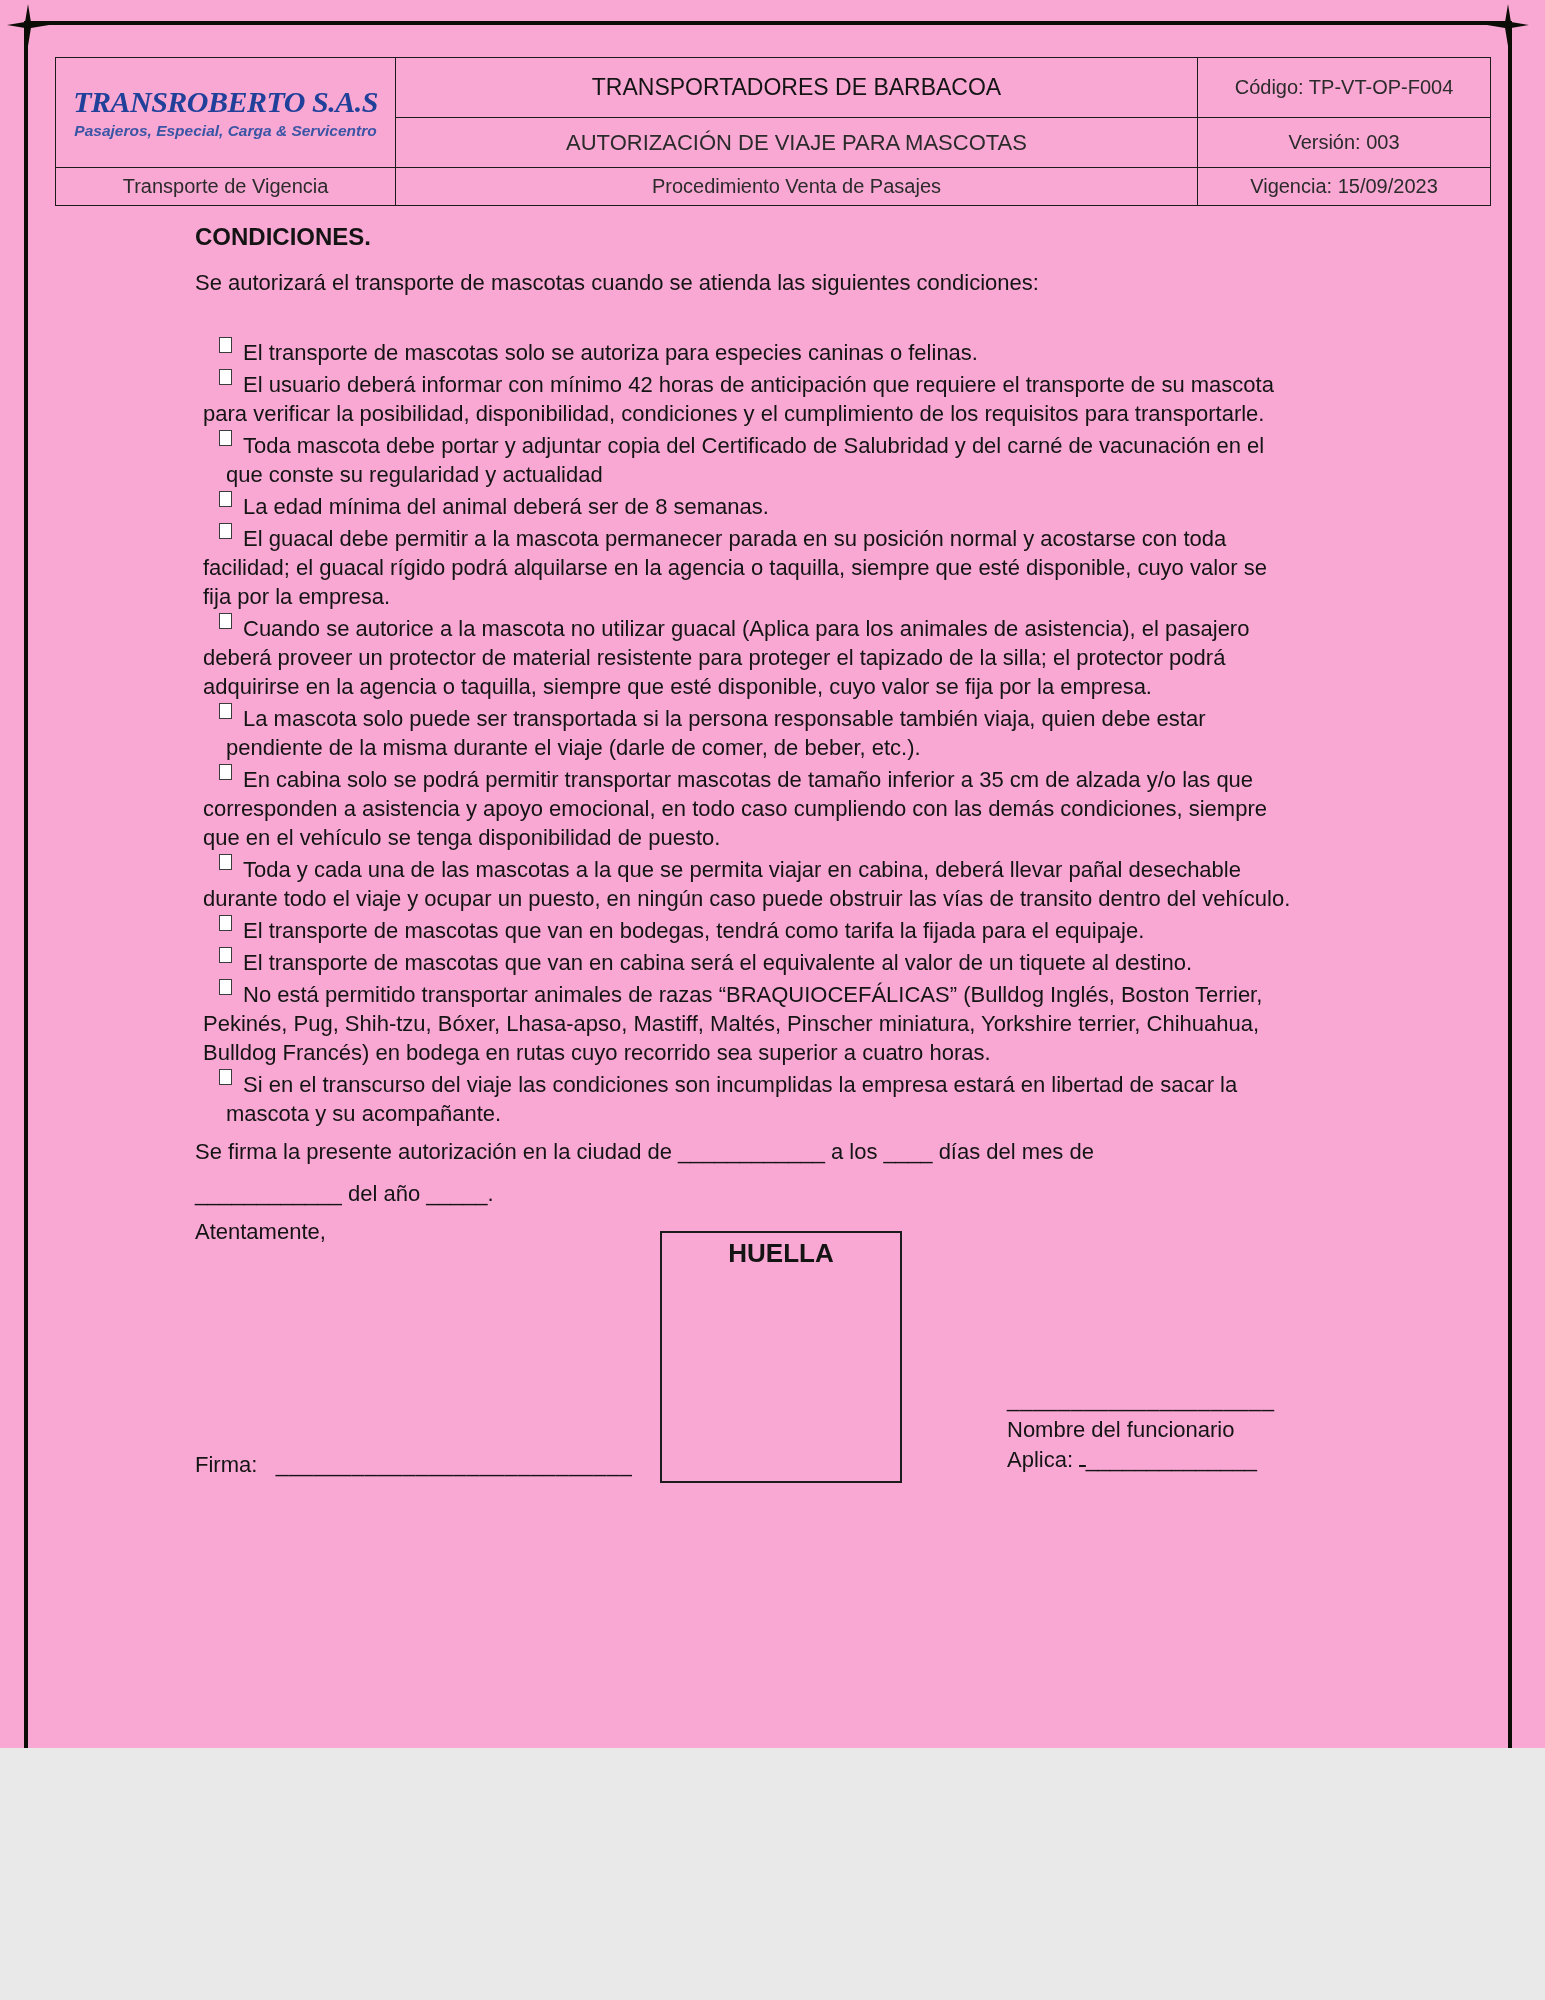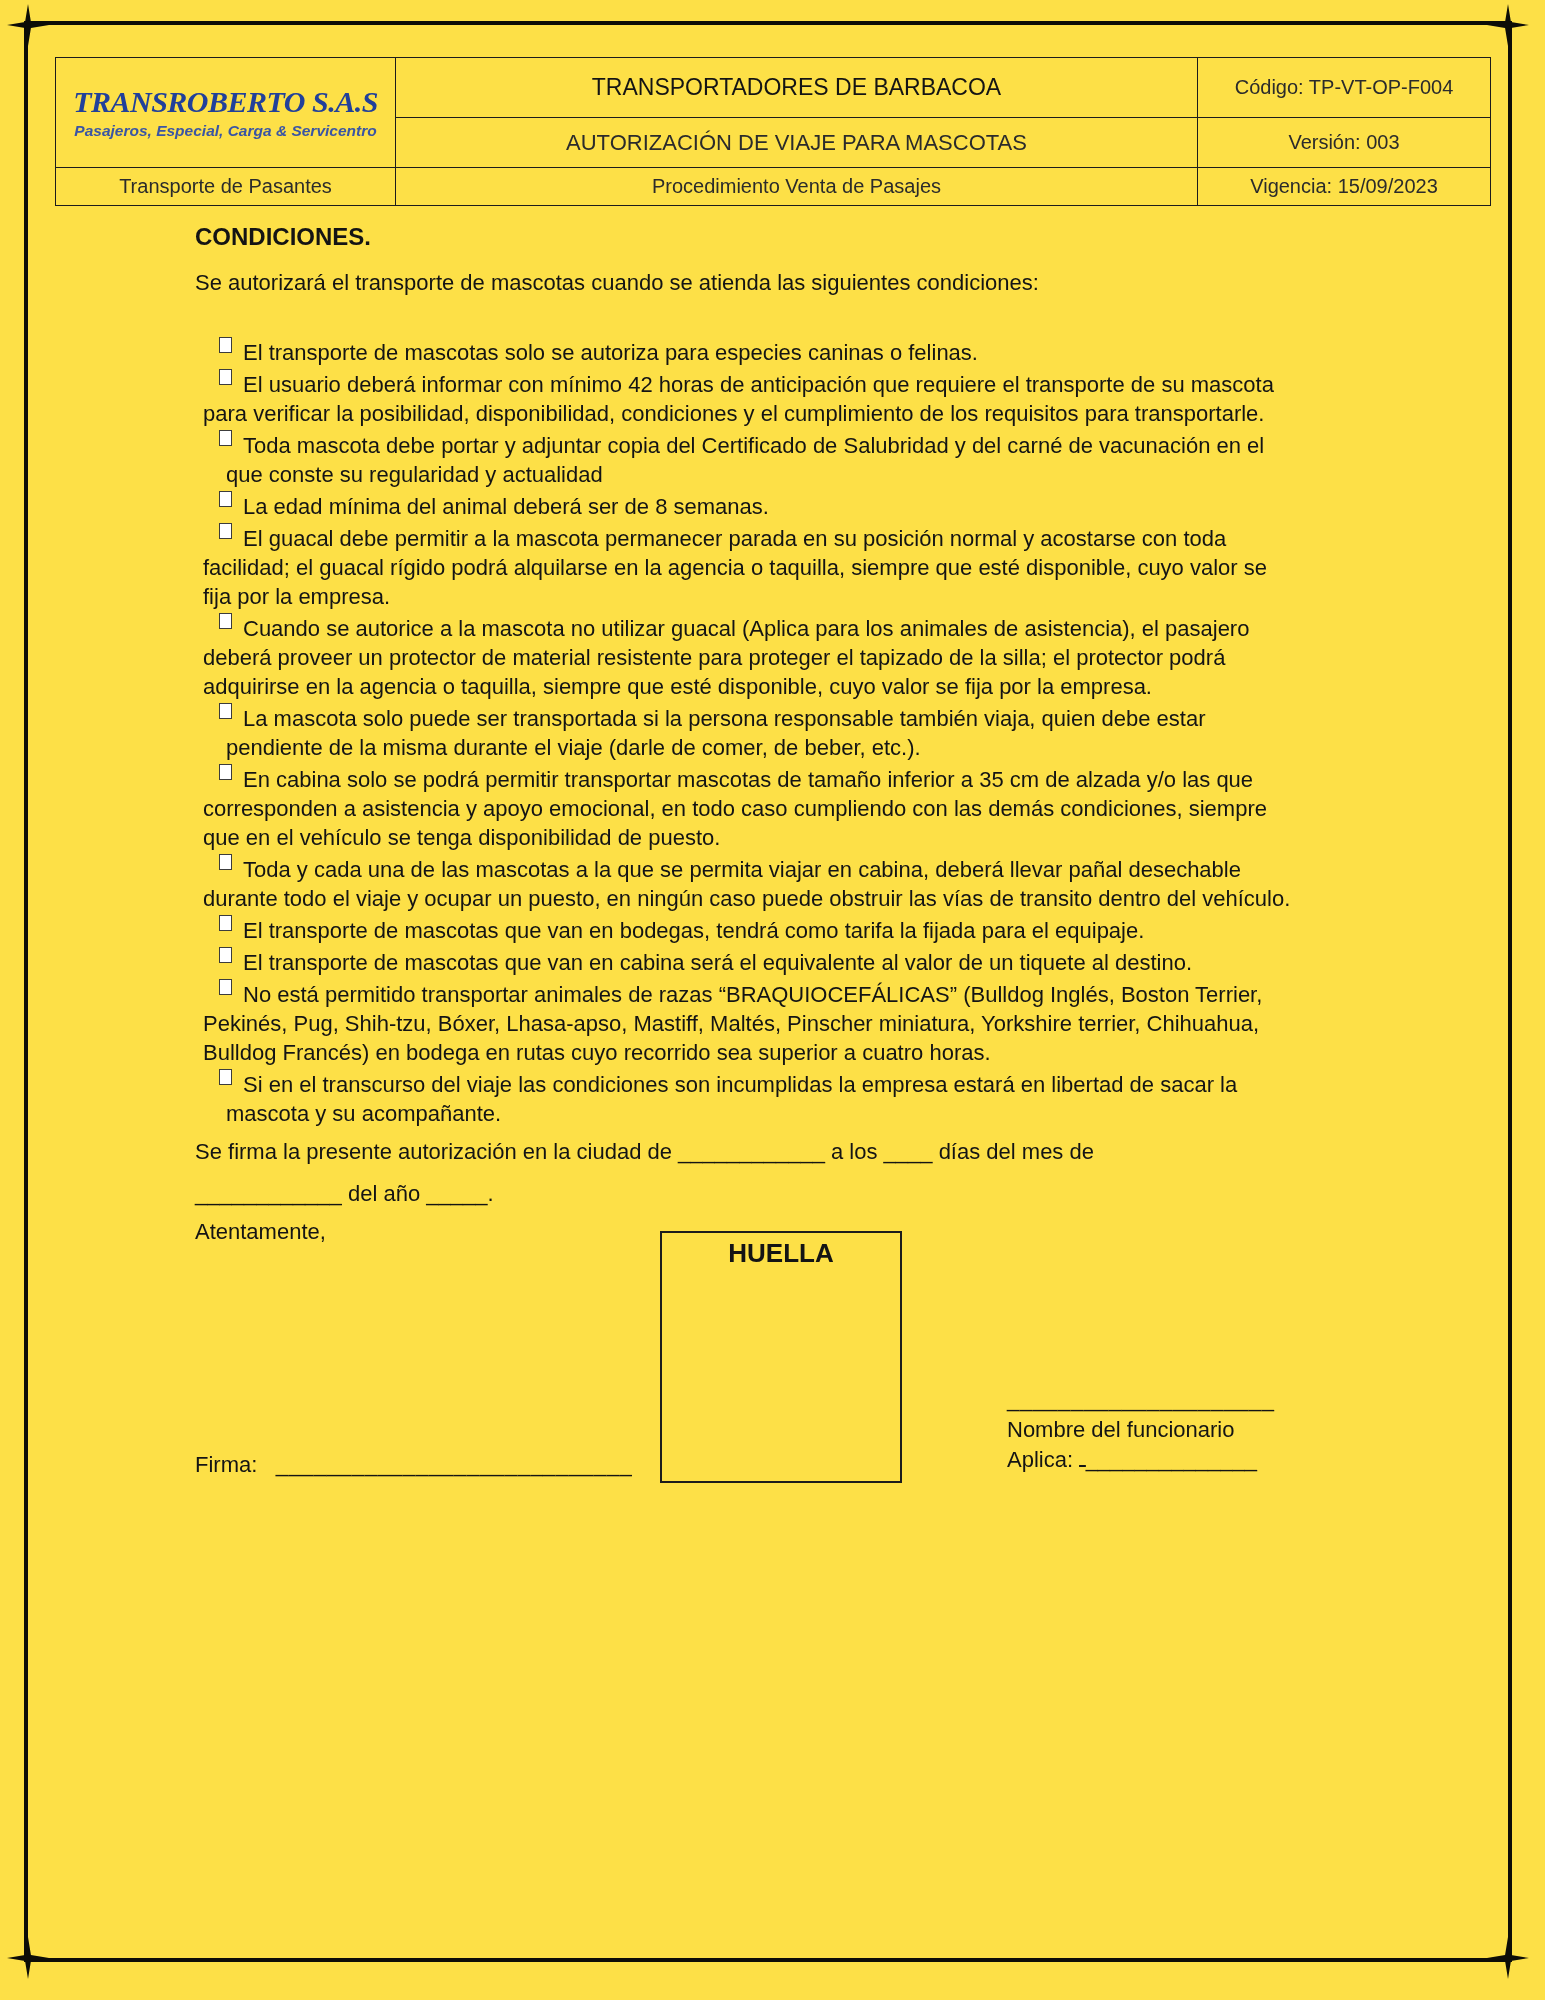--- a/index.html
+++ b/index.html
@@ -1,19 +1,19 @@
 <!DOCTYPE html>
 <html><head>
 <meta charset="utf-8">
 <style>
   html,body{margin:0;padding:0;background:#e9e9e9;}
   .page{
     position:relative;
-    width:1545px;height:2000px;
-    background:#fde047;
+    width:1545px;height:1748px;
+    background:#f9a8d4;
     font-family:"Liberation Sans", sans-serif;
     color:#141414;
     overflow:hidden;
   }
   
   .frame{
     position:absolute;left:24px;top:21px;
     width:1488px;height:1941px;
     box-sizing:border-box;
     border:4px solid #0d0d07;
@@ -103,21 +103,21 @@
         <div class="logo-tag">Pasajeros, Especial, Carga &amp; Servicentro</div>
       </td>
       <td class="mid-cell doc-title">TRANSPORTADORES DE BARBACOA</td>
       <td class="right-cell small-cell">Código: TP-VT-OP-F004</td>
     </tr>
     <tr class="r2">
       <td class="mid-cell doc-sub">AUTORIZACIÓN DE VIAJE PARA MASCOTAS</td>
       <td class="right-cell small-cell">Versión: 003</td>
     </tr>
     <tr class="r3">
-      <td class="small-cell">Transporte de Pasantes</td>
+      <td class="small-cell">Transporte de Vigencia</td>
       <td class="mid-cell small-cell">Procedimiento Venta de Pasajes</td>
       <td class="right-cell small-cell">Vigencia: 15/09/2023</td>
     </tr>
   </tbody>
     </table>
 
   <div class="body-col">
     <div class="cond-head">CONDICIONES.</div>
     <div class="intro">Se autorizará el transporte de mascotas cuando se atienda las siguientes condiciones:</div>
 

